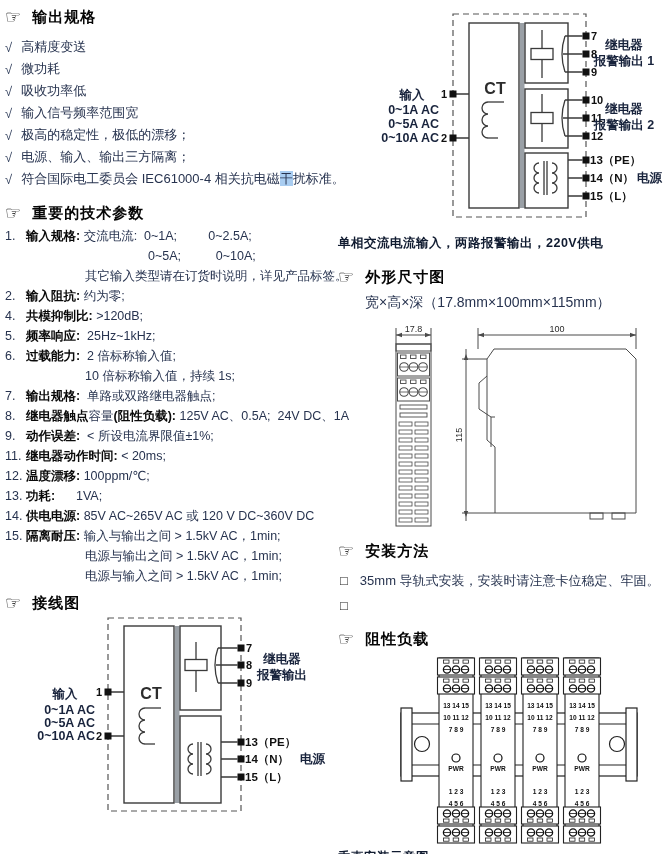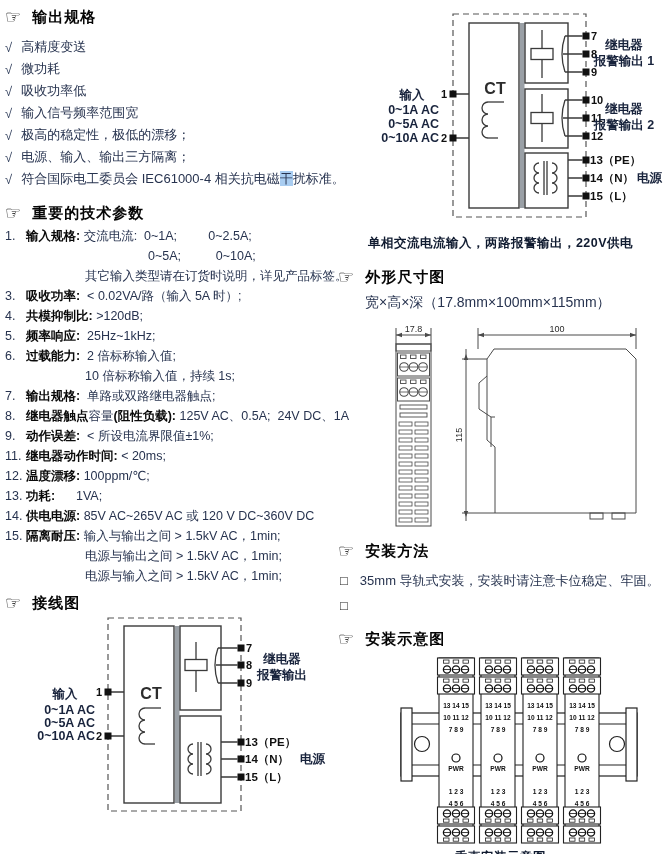--- a/index.html
+++ b/index.html
@@ -17,21 +17,21 @@
   .check-item{display:flex;gap:9px;font-size:13px;height:22px;align-items:center;white-space:pre;}
   .check-item .tick{color:#33415e;font-size:13px;}
   .hl{background:#a9cdf1;}
   .params{margin-top:2px;}
   .param{font-size:12.5px;line-height:20px;white-space:pre;}
   .pnum{display:inline-block;width:21px;color:#27334f;}
   .plabel{font-weight:bold;color:#0a0a0a;}
   .pval{color:#27334f;}
   .c80{padding-left:80px;}
   .c143{padding-left:143px;}
-  .diagram-caption{font-weight:bold;font-size:12.5px;color:#101b30;text-align:center;margin-top:3px;letter-spacing:0.5px;}
+  .diagram-caption{font-weight:bold;font-size:12.5px;color:#101b30;text-align:left;margin-top:3px;letter-spacing:0.5px;}
   .size-line{font-size:14px;color:#27334f;margin:6px 0 4px 27px;}
   .bullet-item{display:flex;gap:12px;font-size:13px;height:25px;align-items:center;margin-left:2px;white-space:pre;}
   .bullet-item .sq{font-size:13px;color:#222;}
   svg text{font-family:"Liberation Sans","DejaVu Sans",sans-serif;}
   .dg-label{font-weight:bold;fill:#18233c;font-size:12.5px;}
   .dg-num{font-weight:bold;fill:#101010;font-size:11px;}
   .dg-pwr{font-weight:bold;fill:#101010;font-size:11.5px;}
   .ct-label{font-weight:bold;fill:#2c2c2c;font-size:16px;}
   .dim-num{fill:#2b2b2b;font-size:9px;}
   .mod-num{font-weight:bold;fill:#101010;font-size:6.6px;}
@@ -74,21 +74,21 @@
 
   <div class="sec-head mt12">
     <span class="icon">☞</span>
     <span>重要的技术参数</span>
   </div>
 
   <div class="params">
     <div class="param"><span class="pnum">1.</span><span class="plabel">输入规格:</span><span class="pval"> 交流电流:  0~1A;         0~2.5A;</span></div>
     <div class="param c143"><span class="pval">0~5A;          0~10A;</span></div>
     <div class="param c80"><span class="pval">其它输入类型请在订货时说明，详见产品标签。</span></div>
-    <div class="param"><span class="pnum">3.</span><span class="plabel">吸收功率:</span><span class="pval">  &lt; 0.02VA/路（输入 5A 时）;</span></div>
+    <div class="param"><span class="pnum">2.</span><span class="plabel">输入阻抗:</span><span class="pval"> 约为零;</span></div>
     <div class="param"><span class="pnum">4.</span><span class="plabel">共模抑制比:</span><span class="pval"> &gt;120dB;</span></div>
     <div class="param"><span class="pnum">5.</span><span class="plabel">频率响应:</span><span class="pval">  25Hz~1kHz;</span></div>
     <div class="param"><span class="pnum">6.</span><span class="plabel">过载能力:</span><span class="pval">  2 倍标称输入值;</span></div>
     <div class="param c80"><span class="pval">10 倍标称输入值，持续 1s;</span></div>
     <div class="param"><span class="pnum">7.</span><span class="plabel">输出规格:</span><span class="pval">  单路或双路继电器触点;</span></div>
     <div class="param"><span class="pnum">8.</span><span class="plabel">继电器触点</span><span class="pval">容量</span><span class="plabel">(阻性负载):</span><span class="pval"> 125V AC、0.5A;  24V DC、1A</span></div>
     <div class="param"><span class="pnum">9.</span><span class="plabel">动作误差:</span><span class="pval">  &lt; 所设电流界限值±1%;</span></div>
     <div class="param"><span class="pnum">11.</span><span class="plabel">继电器动作时间:</span><span class="pval"> &lt; 20ms;</span></div>
     <div class="param"><span class="pnum">12.</span><span class="plabel">温度漂移:</span><span class="pval"> 100ppm/℃;</span></div>
     <div class="param"><span class="pnum">13.</span><span class="plabel">功耗:</span><span class="pval">      1VA;</span></div>
@@ -309,21 +309,21 @@
     <span class="icon">☞</span>
     <span>安装方法</span>
   </div>
   <div class="mt6">
     <div class="bullet-item"><span class="sq">□</span><span>35mm 导轨式安装，安装时请注意卡位稳定、牢固。</span></div>
     <div class="bullet-item"><span class="sq">□</span></div>
   </div>
 
   <div class="sec-head mt10">
     <span class="icon">☞</span>
-    <span>安装示意图</span>
+    <span>阻性负载</span>
   </div>
 
   
   <svg width="240" height="190" viewBox="0 0 240 190" style="display:block;margin:6px 0 0 62px">
     <defs>
       <g id="din-module">
         <rect x="0" y="0" width="34" height="184" fill="#fff" stroke="#222" stroke-width="1.1"></rect>
         <g fill="#fff" stroke="#222" stroke-width="1.1">
           <rect x="-1.5" y="0" width="37" height="17"></rect>
           <rect x="-1.5" y="19" width="37" height="17"></rect>

